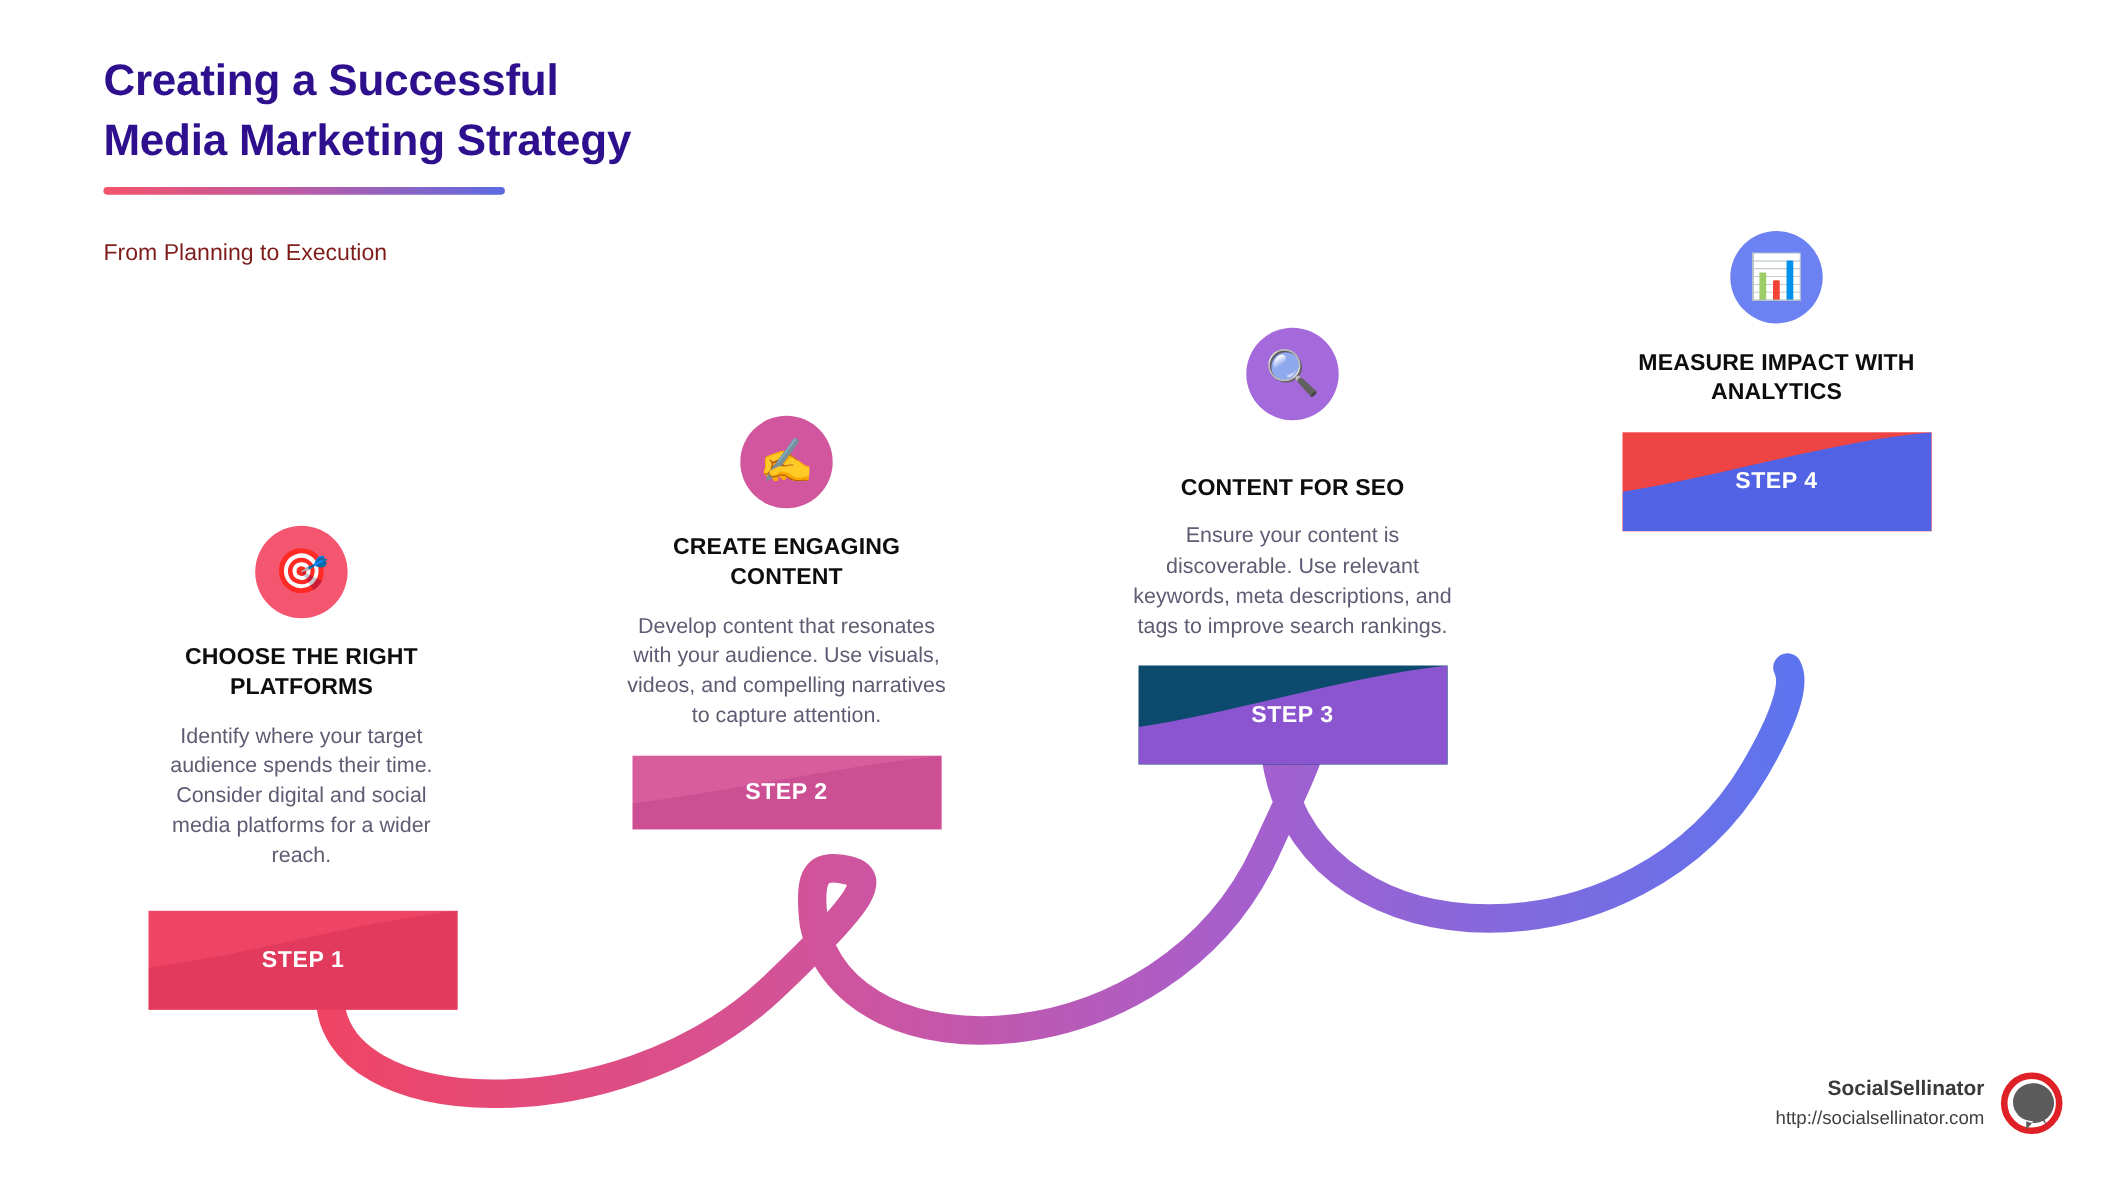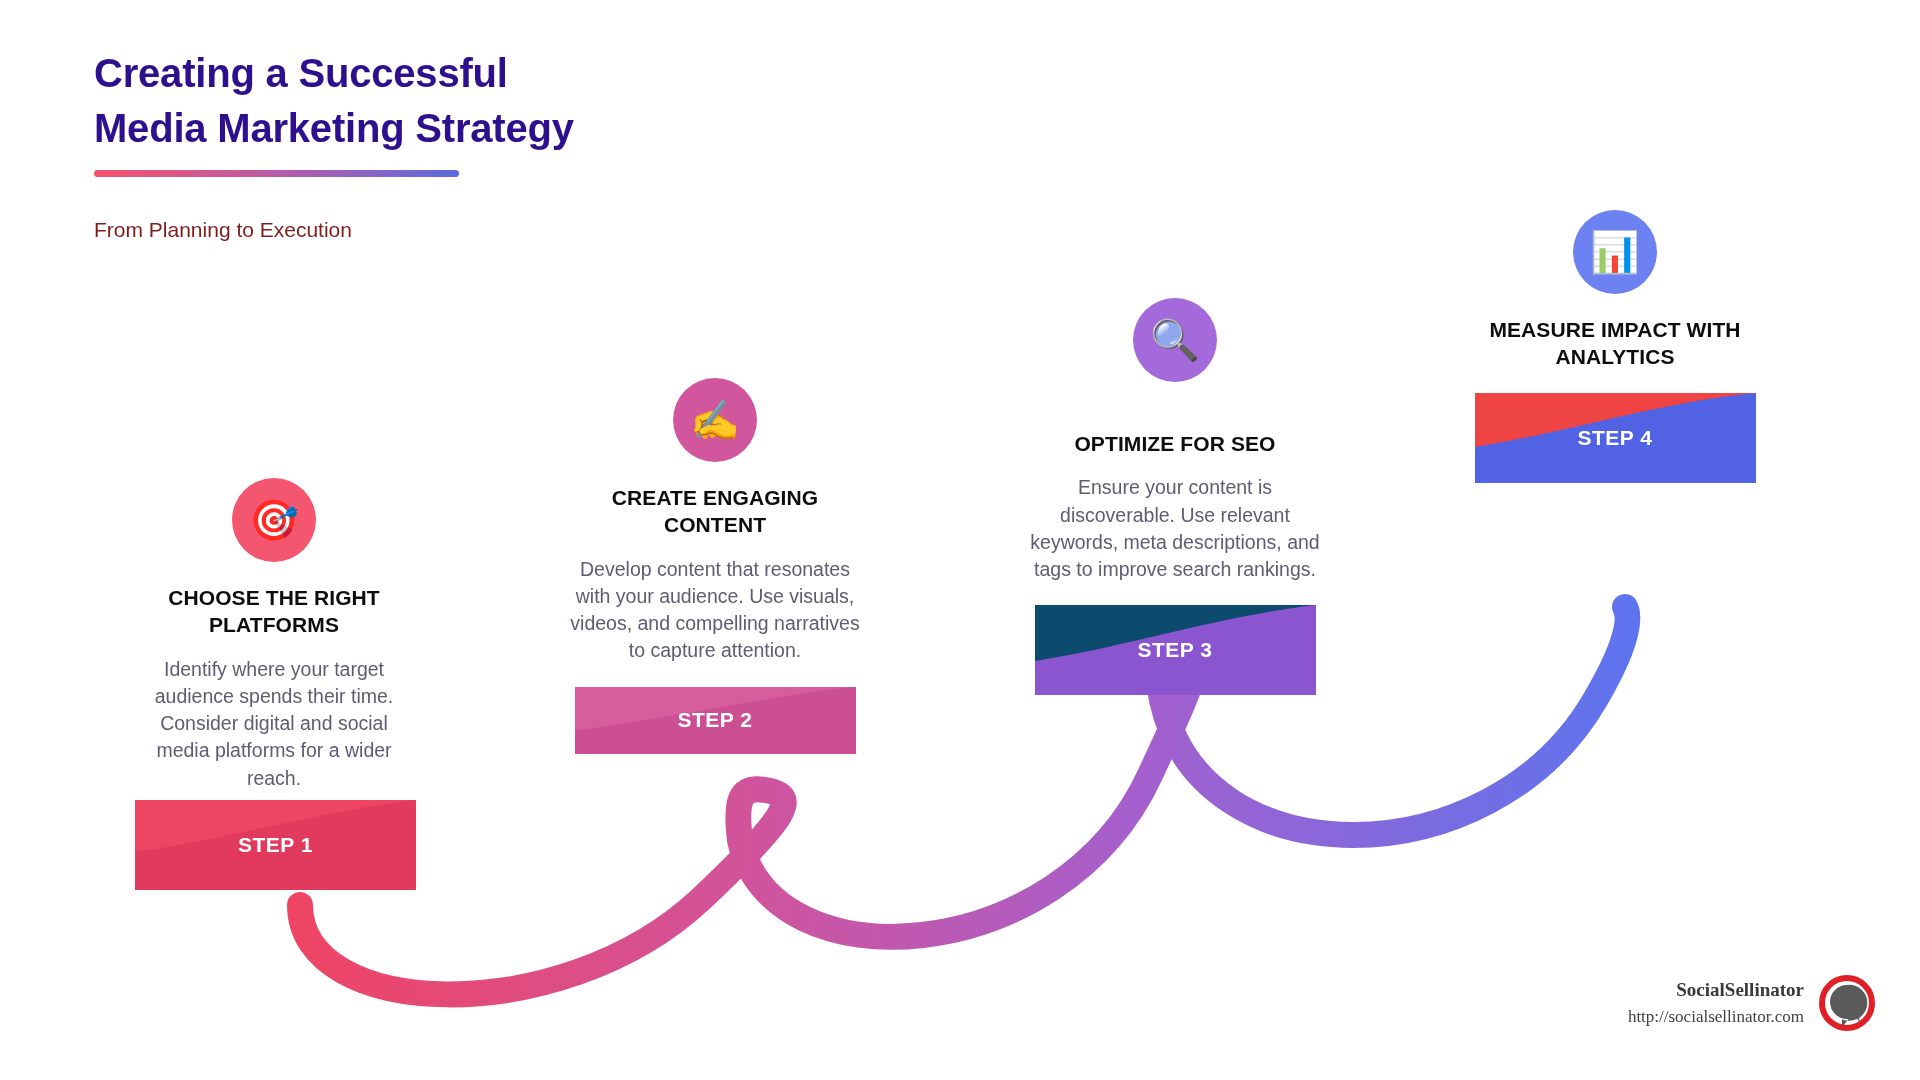--- a/index.html
+++ b/index.html
@@ -59,21 +59,21 @@
   }
   .banner .gloss {
     position:absolute; left:0; top:0; width:100%; height:100%;
     pointer-events:none;
   }
   .banner .banner-label { position:relative; z-index:2; }
 
   
   #brand { position:absolute; right:44px; bottom:48px; z-index:4;
            display:flex; align-items:center; gap:14px; }
-  #brand-text { text-align:right;font-family:Liberation Serif, serif; }
+  #brand-text { text-align:right; }
   #brand-name { font-size:19px; font-weight:bold; color:#3A3A3A; line-height:1.35; }
   #brand-url  { font-size:17px; color:#3F3F3F; line-height:1.35; margin-top:3px; }
   #brand-logo { width:58px; height:58px; flex:0 0 58px; }
 </style>
 </head>
 <body>
 
 <div id="stage">
 
   <div id="header">
@@ -103,21 +103,21 @@
              C 1200 880, 1490 880, 1595 700
              C 1625 649, 1632 620, 1625 607" fill="none" stroke="url(#waveGrad)" stroke-width="26" stroke-linecap="round"></path>
   </svg>
 
   <div class="step" style="left:135px; top:478px; width:278px;">
     <div class="icon-circle" style="background:#F4556F;">
       <span class="icon-glyph">🎯</span>
     </div>
     <div class="step-title">CHOOSE THE RIGHT PLATFORMS</div>
     <div class="step-desc">Identify where your target audience spends their time. Consider digital and social media platforms for a wider reach.</div>
-    <div class="banner" style="margin-top:8px; width:281px; height:90px; background:#EE4565;">
+    <div class="banner" style="margin-top:36px; width:281px; height:90px; background:#EE4565;">
       <svg class="gloss" viewBox="0 0 281 90" preserveAspectRatio="none">
         <path d="M0 52 C 90 40, 190 10, 281 0 L281 90 L0 90 Z" fill="#E23A5C"></path>
       </svg>
       <span class="banner-label">STEP 1</span>
     </div>
   </div>
 
   <div class="step" style="left:570px; top:378px; width:290px;">
     <div class="icon-circle" style="background:#D1569D;">
       <span class="icon-glyph">✍️</span>
@@ -129,21 +129,21 @@
         <path d="M0 58 C 90 44, 190 12, 281 0 L281 90 L0 90 Z" fill="#CD4F93"></path>
       </svg>
       <span class="banner-label">STEP 2</span>
     </div>
   </div>
 
   <div class="step" style="left:1030px; top:298px; width:290px;">
     <div class="icon-circle" style="background:#A469DA;">
       <span class="icon-glyph">🔍</span>
     </div>
-    <div class="step-title" style="margin-top:48px;">OPTIMIZE FOR SEO</div>
+    <div class="step-title" style="margin-top:48px;">CONTENT FOR SEO</div>
     <div class="step-desc">Ensure your content is discoverable. Use relevant keywords, meta descriptions, and tags to improve search rankings.</div>
     <div class="banner" style="margin-top:22px; width:281px; height:90px; background:#0c4a6e;">
       <svg class="gloss" viewBox="0 0 281 90" preserveAspectRatio="none">
         <path d="M0 56 C 90 42, 190 10, 281 0 L281 90 L0 90 Z" fill="#8B55CF"></path>
       </svg>
       <span class="banner-label">STEP 3</span>
     </div>
   </div>
 
   <div class="step" style="left:1470px; top:210px; width:290px;">

